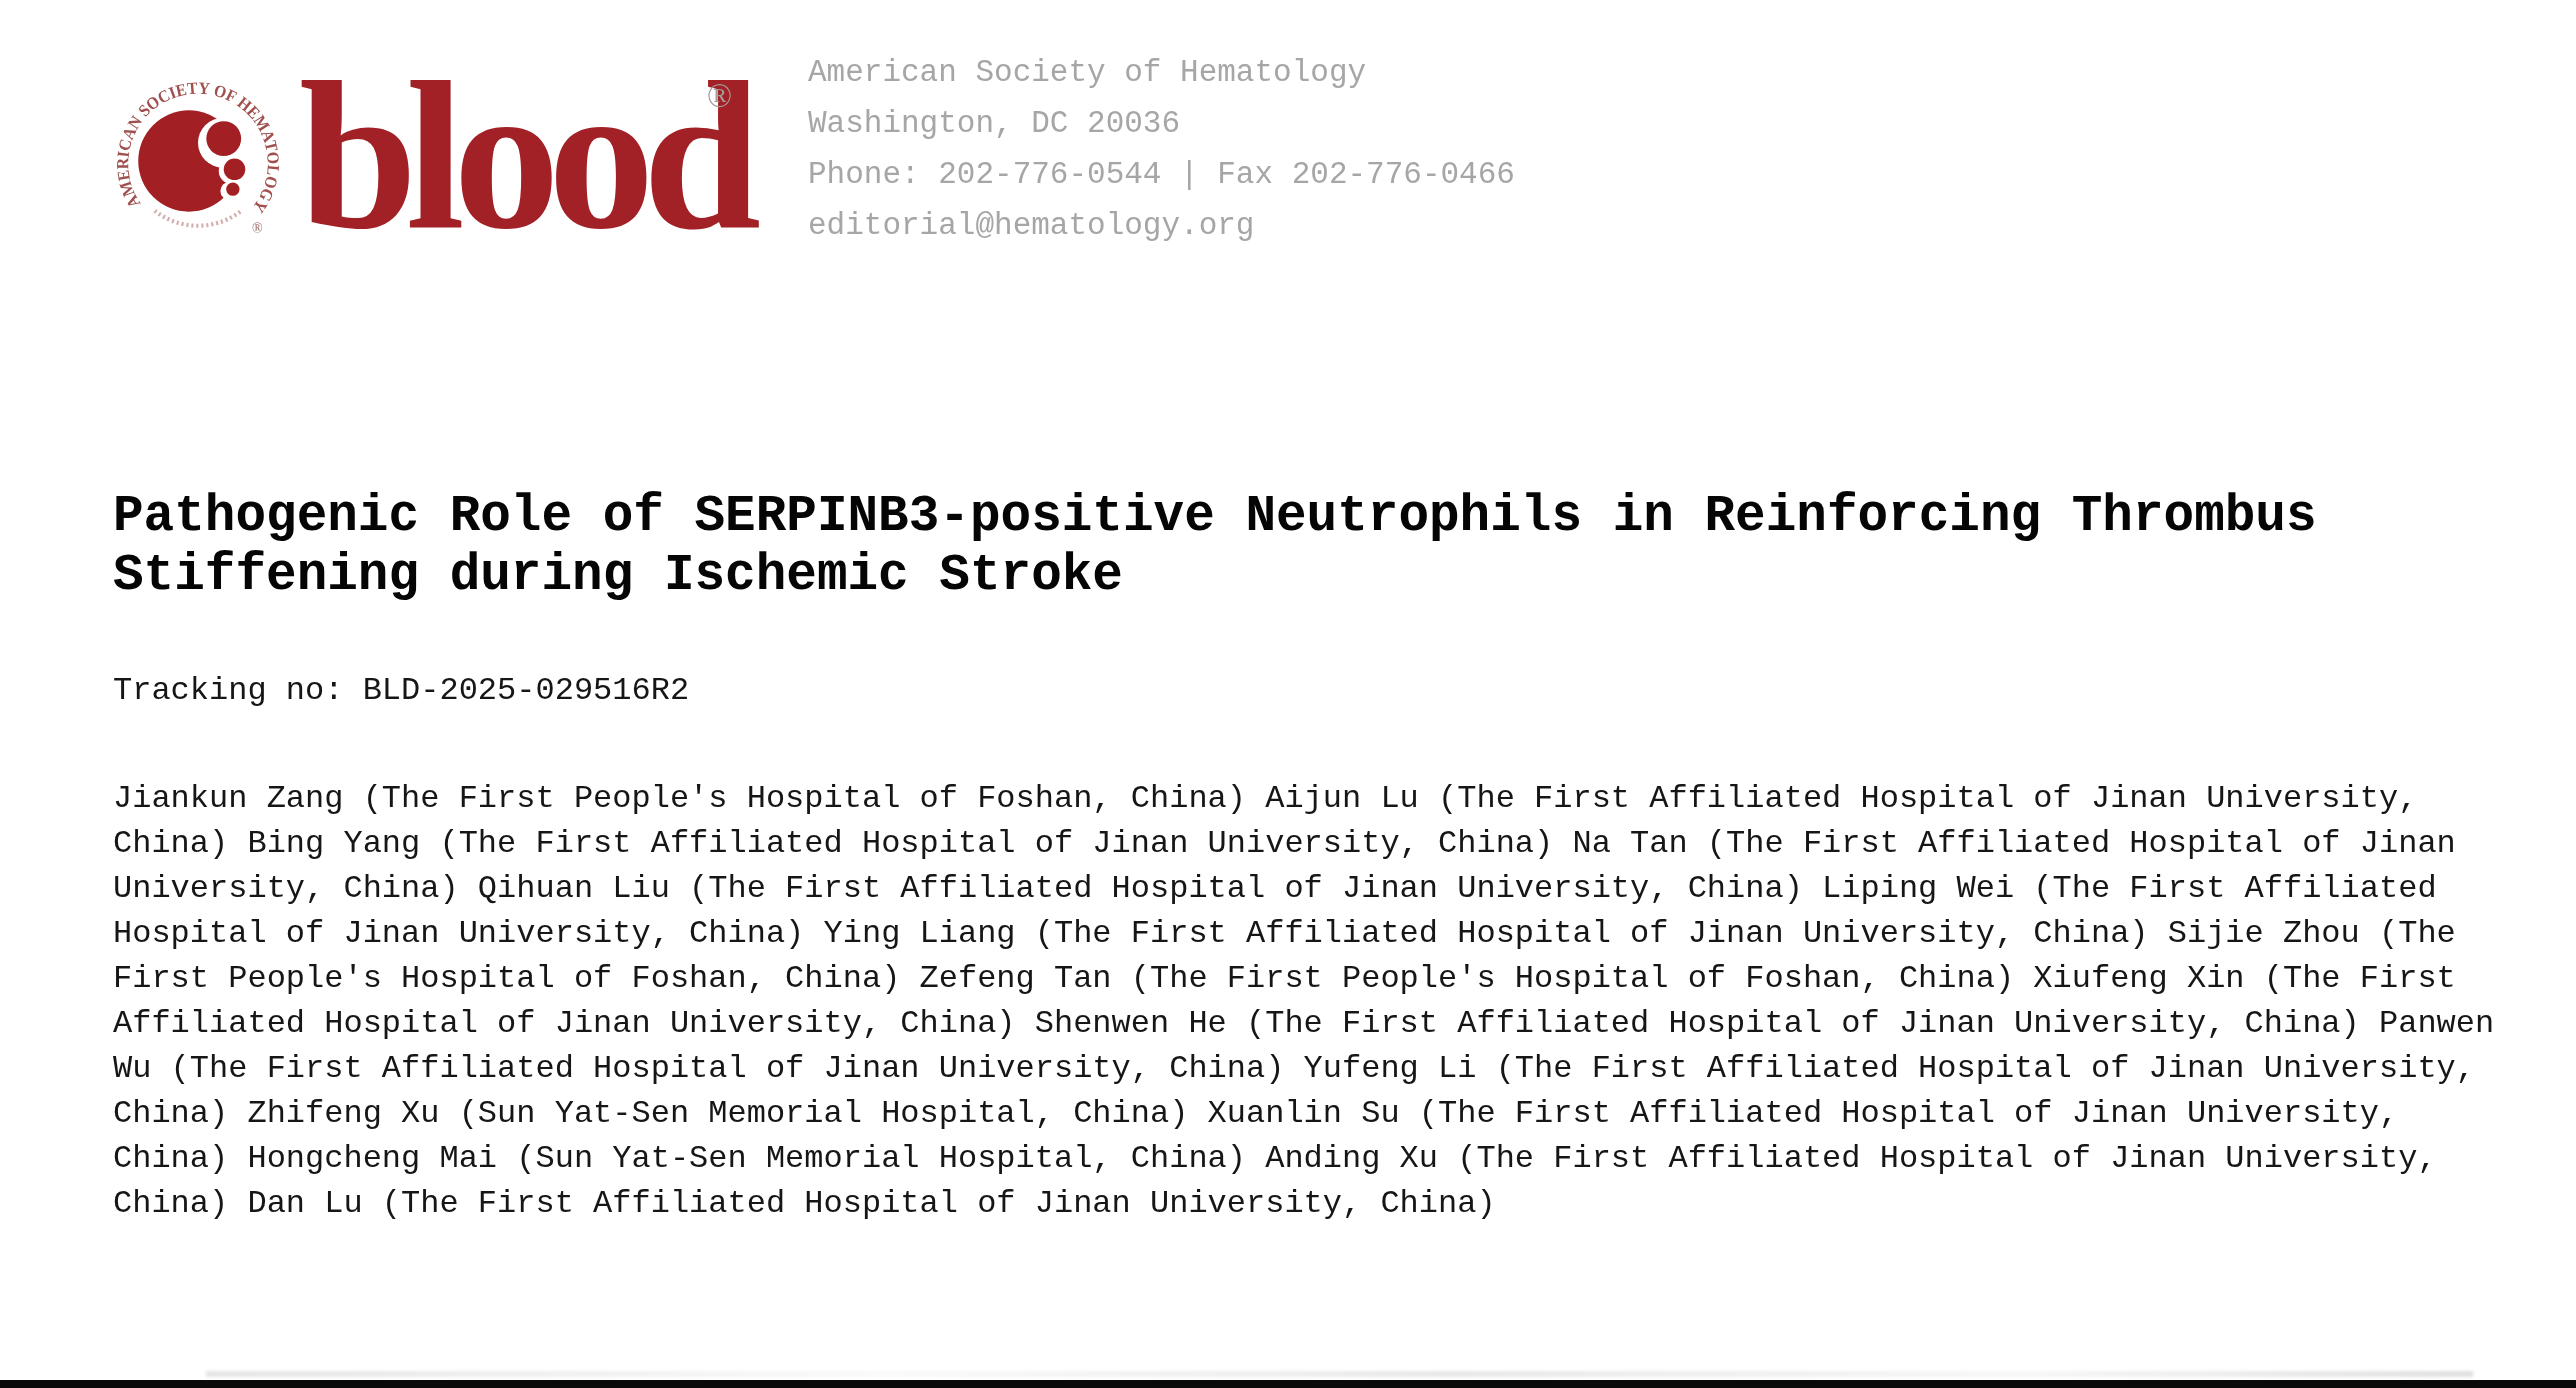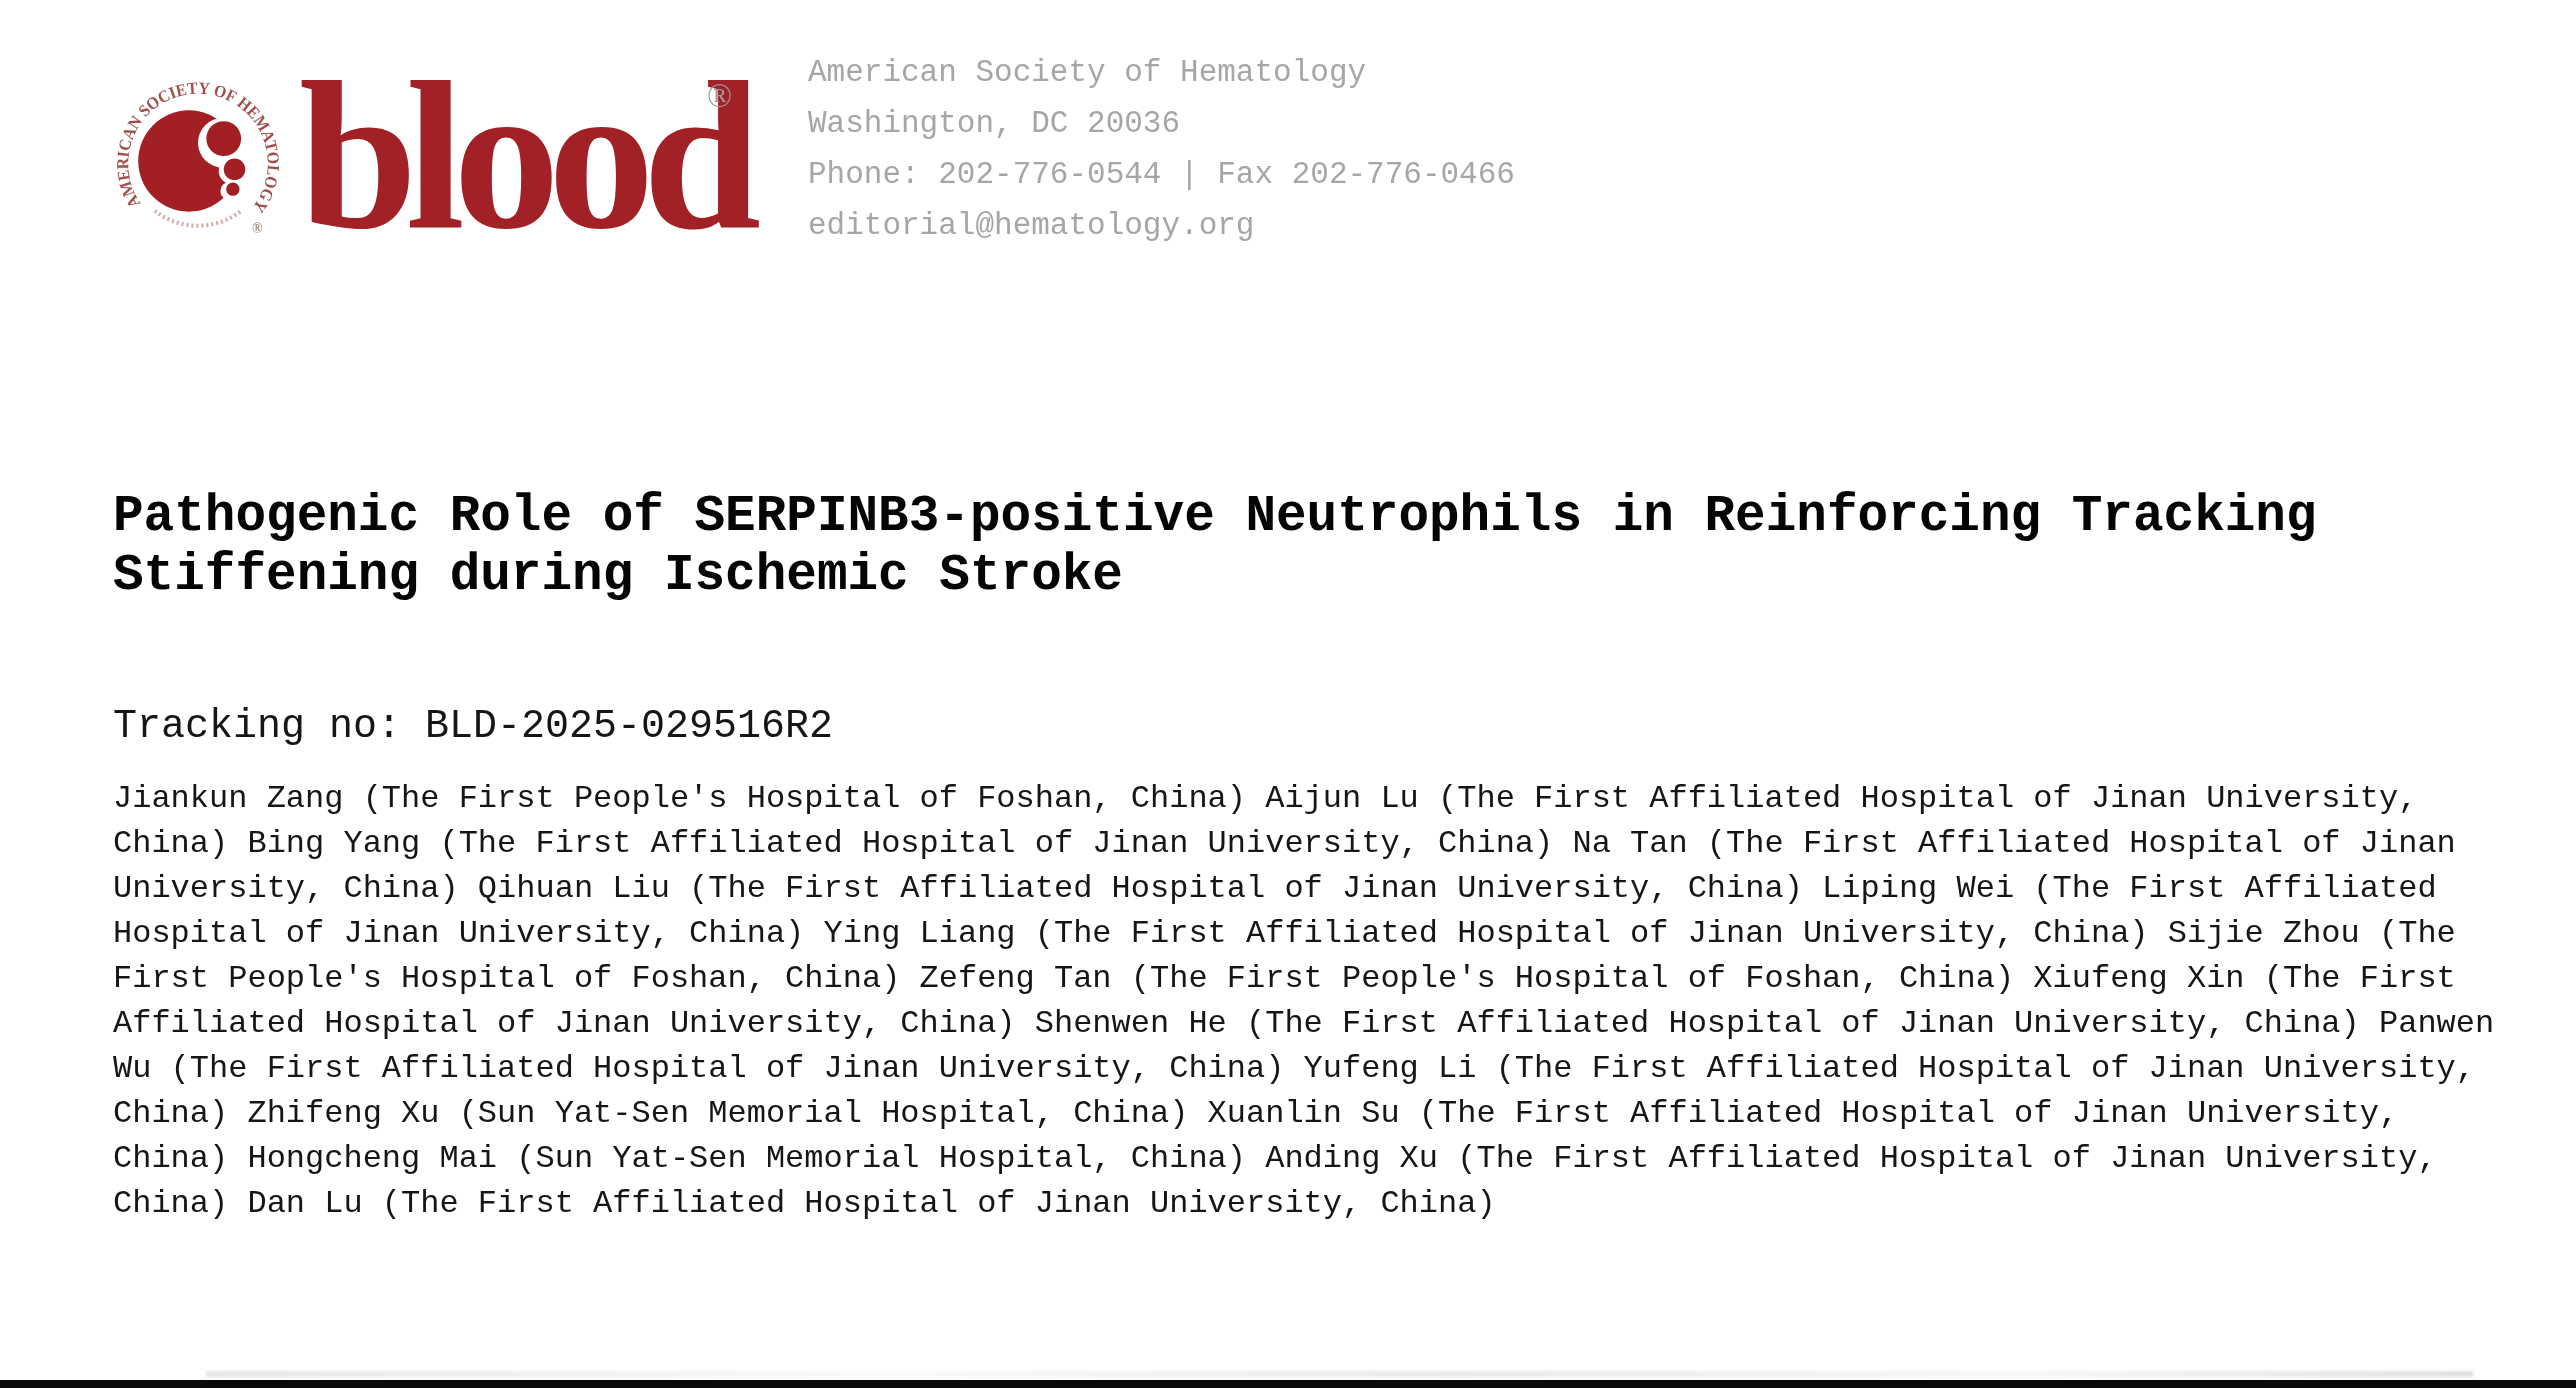--- a/index.html
+++ b/index.html
@@ -37,23 +37,22 @@
   }
 
   
   .doc-title{
     position:absolute;left:113px;top:487px;width:2259px;
     font-size:51px;line-height:59px;
     font-weight:bold;color:#050505;
   }
   .tracking{
     position:absolute;left:113px;top:668px;
-    font-size:40px;line-height:45px;color:#161616;
+    font-size:32px;line-height:45px;color:#161616;
     white-space:nowrap;
-    margin-top:36px;
   }
   .authors{
     position:absolute;left:113px;top:776px;width:2410px;
     font-size:32px;line-height:45px;color:#161616;
   }
 
   
   .bottom-bar{
     position:absolute;left:0;bottom:0;width:100%;height:9.2px;
     background:#0a0a0a;
@@ -95,21 +94,21 @@
   <div class="wordmark">blood</div>
   <div class="wordmark-reg">®</div>
 
   <div class="address">
     <div>American Society of Hematology</div>
     <div>Washington, DC 20036</div>
     <div>Phone: 202-776-0544 | Fax 202-776-0466</div>
     <div>editorial@hematology.org</div>
   </div>
 
-  <div class="doc-title">Pathogenic Role of SERPINB3-positive Neutrophils in Reinforcing Tracking Stiffening during Ischemic Stroke</div>
+  <div class="doc-title">Pathogenic Role of SERPINB3-positive Neutrophils in Reinforcing Thrombus Stiffening during Ischemic Stroke</div>
 
   <div class="tracking">Tracking no: BLD-2025-029516R2</div>
 
   <div class="authors">Jiankun Zang (The First People's Hospital of Foshan, China) Aijun Lu (The First Affiliated Hospital of Jinan University, China) Bing Yang (The First Affiliated Hospital of Jinan University, China) Na Tan (The First Affiliated Hospital of Jinan University, China) Qihuan Liu (The First Affiliated Hospital of Jinan University, China) Liping Wei (The First Affiliated Hospital of Jinan University, China) Ying Liang (The First Affiliated Hospital of Jinan University, China) Sijie Zhou (The First People's Hospital of Foshan, China) Zefeng Tan (The First People's Hospital of Foshan, China) Xiufeng Xin (The First Affiliated Hospital of Jinan University, China) Shenwen He (The First Affiliated Hospital of Jinan University, China) Panwen Wu (The First Affiliated Hospital of Jinan University, China) Yufeng Li (The First Affiliated Hospital of Jinan University, China) Zhifeng Xu (Sun Yat-Sen Memorial Hospital, China) Xuanlin Su (The First Affiliated Hospital of Jinan University, China) Hongcheng Mai (Sun Yat-Sen Memorial Hospital, China) Anding Xu (The First Affiliated Hospital of Jinan University, China) Dan Lu (The First Affiliated Hospital of Jinan University, China)</div>
 
   <div class="bottom-smudge"></div>
   <div class="bottom-bar"></div>
 
 </div>
 

